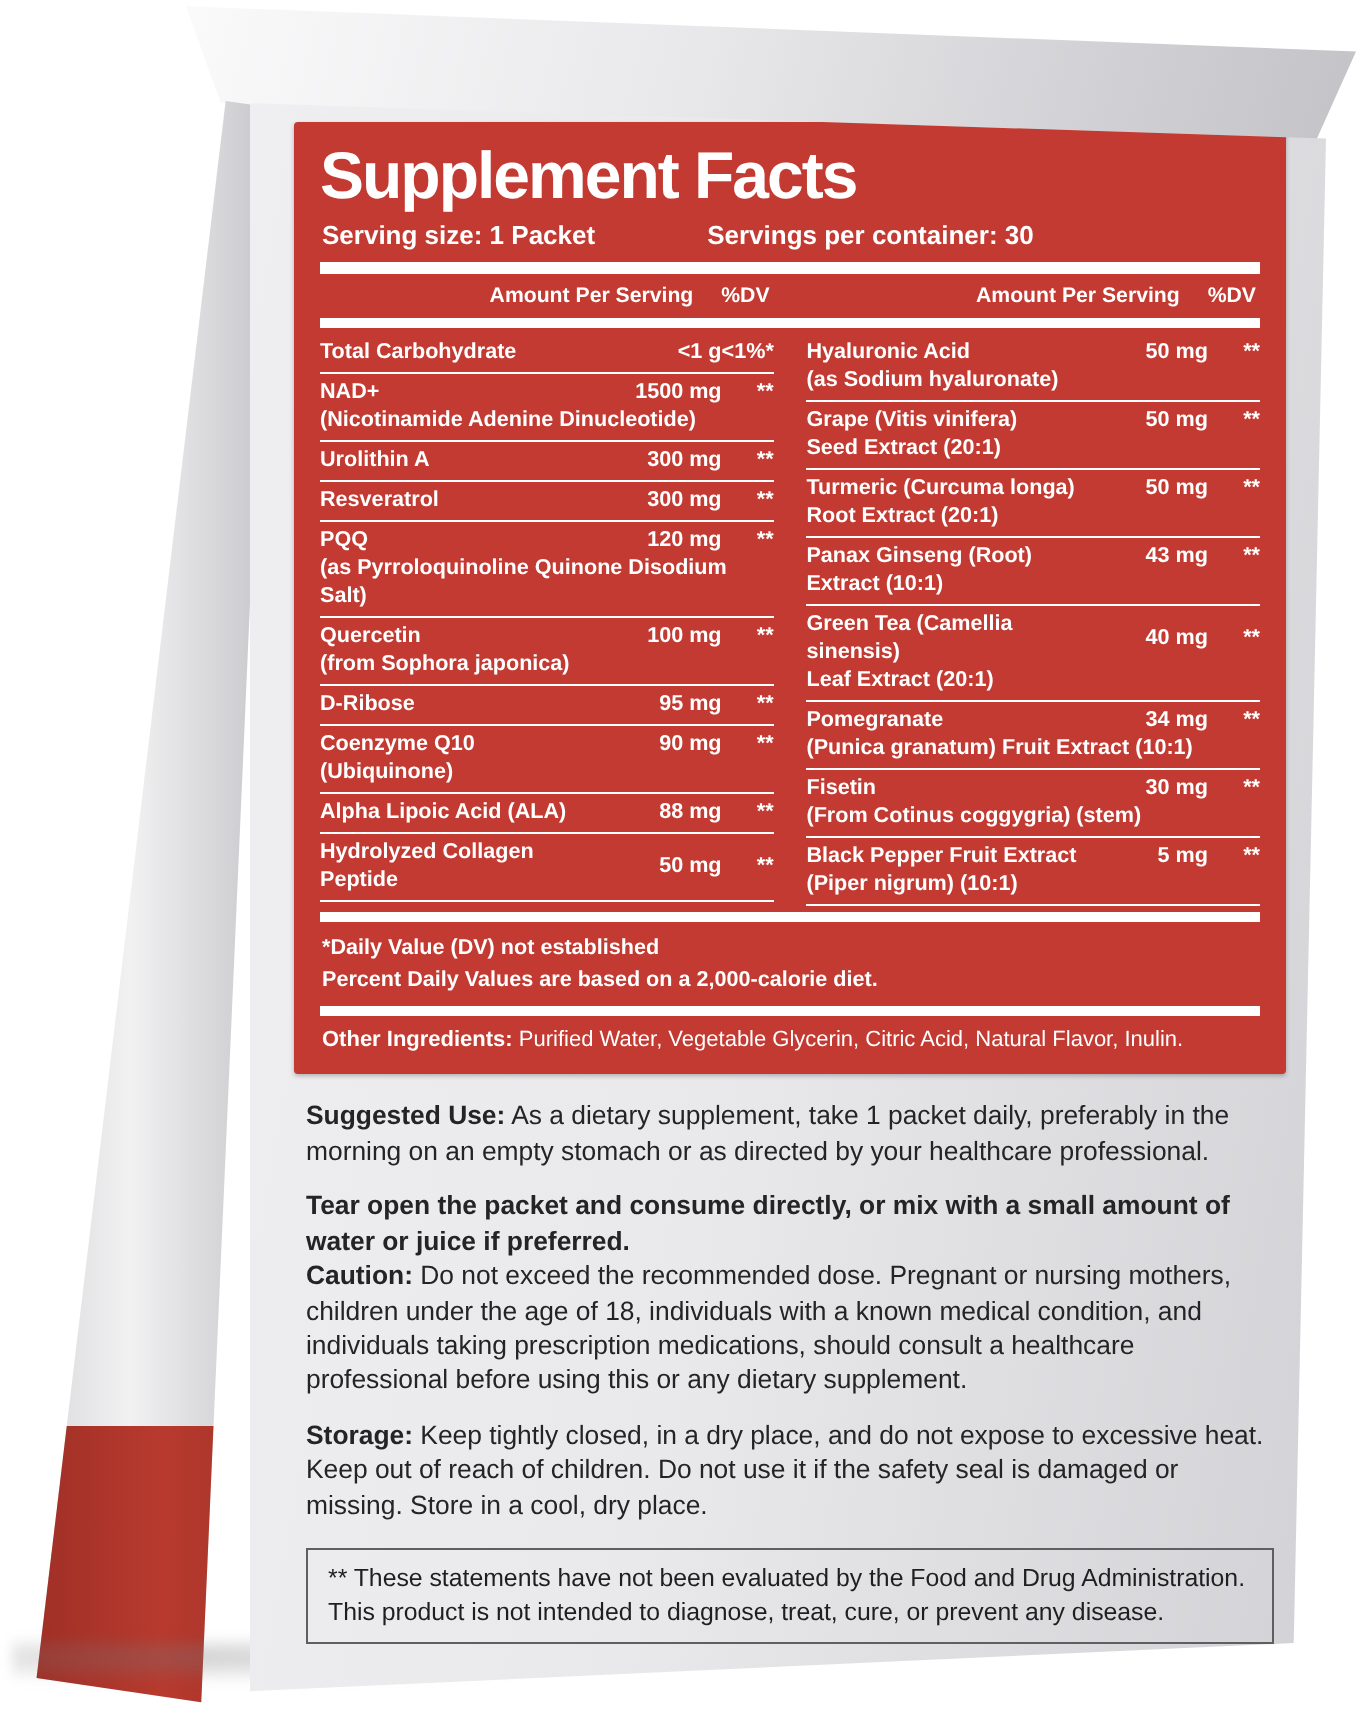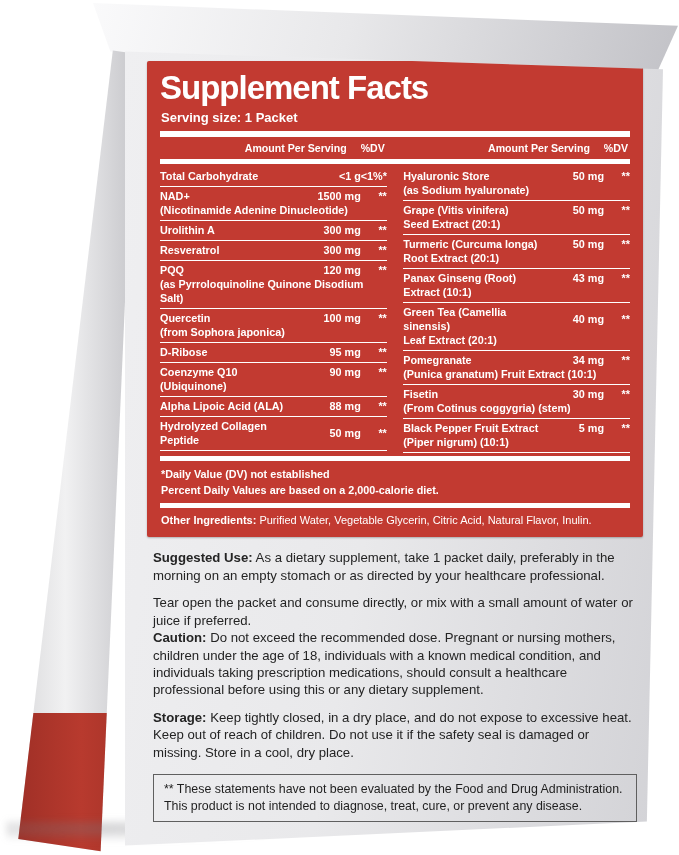--- a/index.html
+++ b/index.html
@@ -50,21 +50,21 @@
   .srow .dv{width:26px;text-align:right;font-size:10.8px;font-weight:700;white-space:nowrap;}
   .srow .sub{display:block;font-size:10.8px;font-weight:700;line-height:1.3;}
   .srow .sub:empty{display:none;}
   .footnotes{font-size:10.8px;font-weight:600;line-height:1.5;padding:2px 0 1px 1px;}
   .other-ing{font-size:11px;padding:2px 0 1px 1px;line-height:1.35;}
   .other-ing b{font-weight:800;}
   
   .info{flex:1;padding:12px 26px 0 28px;color:#242424;font-size:13.2px;line-height:1.32;}
   .info p{margin:0 0 10px 0;}
   .info .lead{font-weight:700;}
-  .p-bold{font-weight:400;margin-left:7px;}
+  .p-bold{font-weight:700;margin-left:7px;}
   .p-bold.tight{margin-bottom:0 !important;}
   .disclaimer{
     border:1.6px solid #5f5f5f;padding:6px 10px;font-size:12.4px;line-height:1.35;
     color:#1f1f1f;margin-top:11px;background:transparent;
   }
   .shadow{
     position:absolute;left:6px;top:820px;width:300px;height:22px;
     background:radial-gradient(ellipse at 30% 40%,rgba(120,120,125,.35),rgba(255,255,255,0) 70%);
     filter:blur(3px);
   }
@@ -77,20 +77,21 @@
   <div class="spine-red"></div>
 </div>
 <div class="shadow"></div>
 
 <div class="box-front">
 
   <div class="facts">
     <div class="facts-title">Supplement Facts</div>
     <div class="serving-row">
       <span>Serving size: 1 Packet</span>
+      <span>Servings per container: 30</span>
     </div>
     <div class="bar"></div>
     <div class="hdr-row">
       <div class="hdr-half">
         <span>Amount Per Serving</span>
         <span>%DV</span>
       </div>
       <div class="hdr-half">
         <span>Amount Per Serving</span>
         <span>%DV</span>
@@ -185,21 +186,21 @@
       <span class="nm">Hydrolyzed Collagen Peptide</span>
       <span class="amt">50 mg</span>
       <span class="dv">**</span>
     </div>
 
   </div>
 </div>
       <div class="tcol" id="col-right">
   <div class="srow">
     <div class="line1">
-      <span class="nm">Hyaluronic Store</span>
+      <span class="nm">Hyaluronic Acid</span>
       <span class="amt">50 mg</span>
       <span class="dv">**</span>
     </div>
     <span class="sub">(as Sodium hyaluronate)</span>
   </div>
 
   <div class="srow">
     <div class="line1">
       <span class="nm">Grape (Vitis vinifera)</span>
       <span class="amt">50 mg</span>

